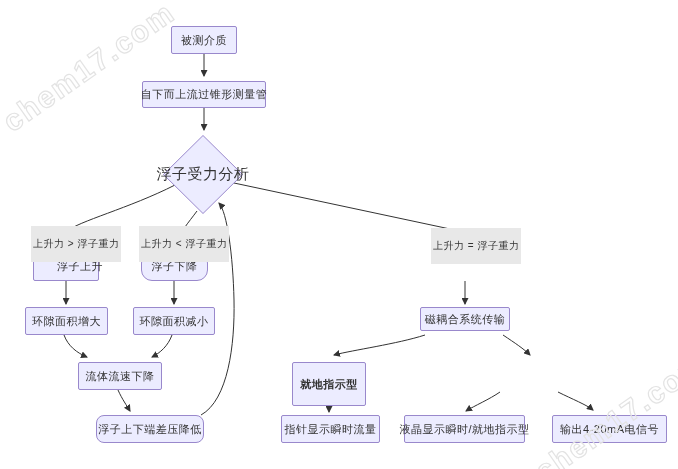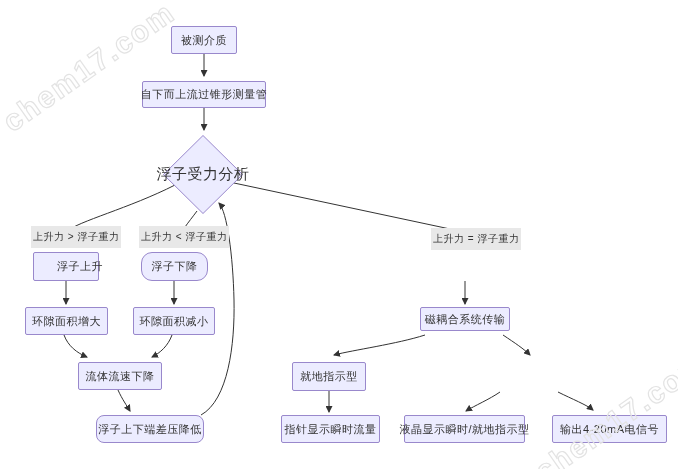--- a/index.html
+++ b/index.html
@@ -26,21 +26,21 @@
   .diamond-wrap{
     position:absolute;z-index:2;display:flex;align-items:center;justify-content:center;
   }
   .diamond-wrap svg{position:absolute;left:0;top:0;}
   .diamond-wrap polygon{fill:var(--node-fill);stroke:var(--node-border);stroke-width:1;}
   .diamond-label{
     position:relative;z-index:3;font-size:15px;color:var(--text);white-space:nowrap;letter-spacing:0.5px;
   }
   .edge-label{
     position:absolute;z-index:3;background:var(--edge-label-bg);
-    font-size:10px;color:var(--text);padding:4px 2px;white-space:nowrap;letter-spacing:0.5px;
+    font-size:10px;color:var(--text);padding:11px 2px;white-space:nowrap;letter-spacing:0.5px;
   }
   .watermark{
     position:absolute;z-index:4;pointer-events:none;
     font-size:30px;font-weight:bold;letter-spacing:2px;white-space:nowrap;
     color:rgba(255,255,255,0);-webkit-text-stroke:1.2px #e3e3e3;
     transform:rotate(-35deg);
   }
   #wm-top-left{left:-12px;top:50px;}
   #wm-bottom-right{left:520px;top:400px;}
 </style>
@@ -97,21 +97,21 @@
   <div class="node" style="left:25px;top:307px;width:83px;height:28px;">环隙面积增大</div>
 
   <div class="node" style="left:133px;top:307px;width:82px;height:28px;">环隙面积减小</div>
 
   <div class="node" style="left:420px;top:307px;width:90px;height:24px;">磁耦合系统传输</div>
 
   <div class="node" style="left:78px;top:362px;width:84px;height:28px;">流体流速下降</div>
 
   <div class="node" style="left:96px;top:415px;width:108px;height:28px;border-radius:8px;">浮子上下端差压降低</div>
 
-  <div class="node" style="left:292px;top:362px;width:74px;height:29px;">就地指示型</div>
+  <div class="node" style="left:292px;top:362px;width:74px;height:44px;font-weight:bold;">就地指示型</div>
 
 
   <div class="node" style="left:281px;top:415px;width:99px;height:28px;">指针显示瞬时流量</div>
 
   <div class="node" style="left:404px;top:415px;width:121px;height:28px;">液晶显示瞬时/就地指示型</div>
 
   <div class="node" style="left:552px;top:415px;width:115px;height:28px;">输出4-20mA电信号</div>
 
   <div class="watermark" id="wm-top-left">chem17.com</div>
   <div class="watermark" id="wm-bottom-right">chem17.com</div>

